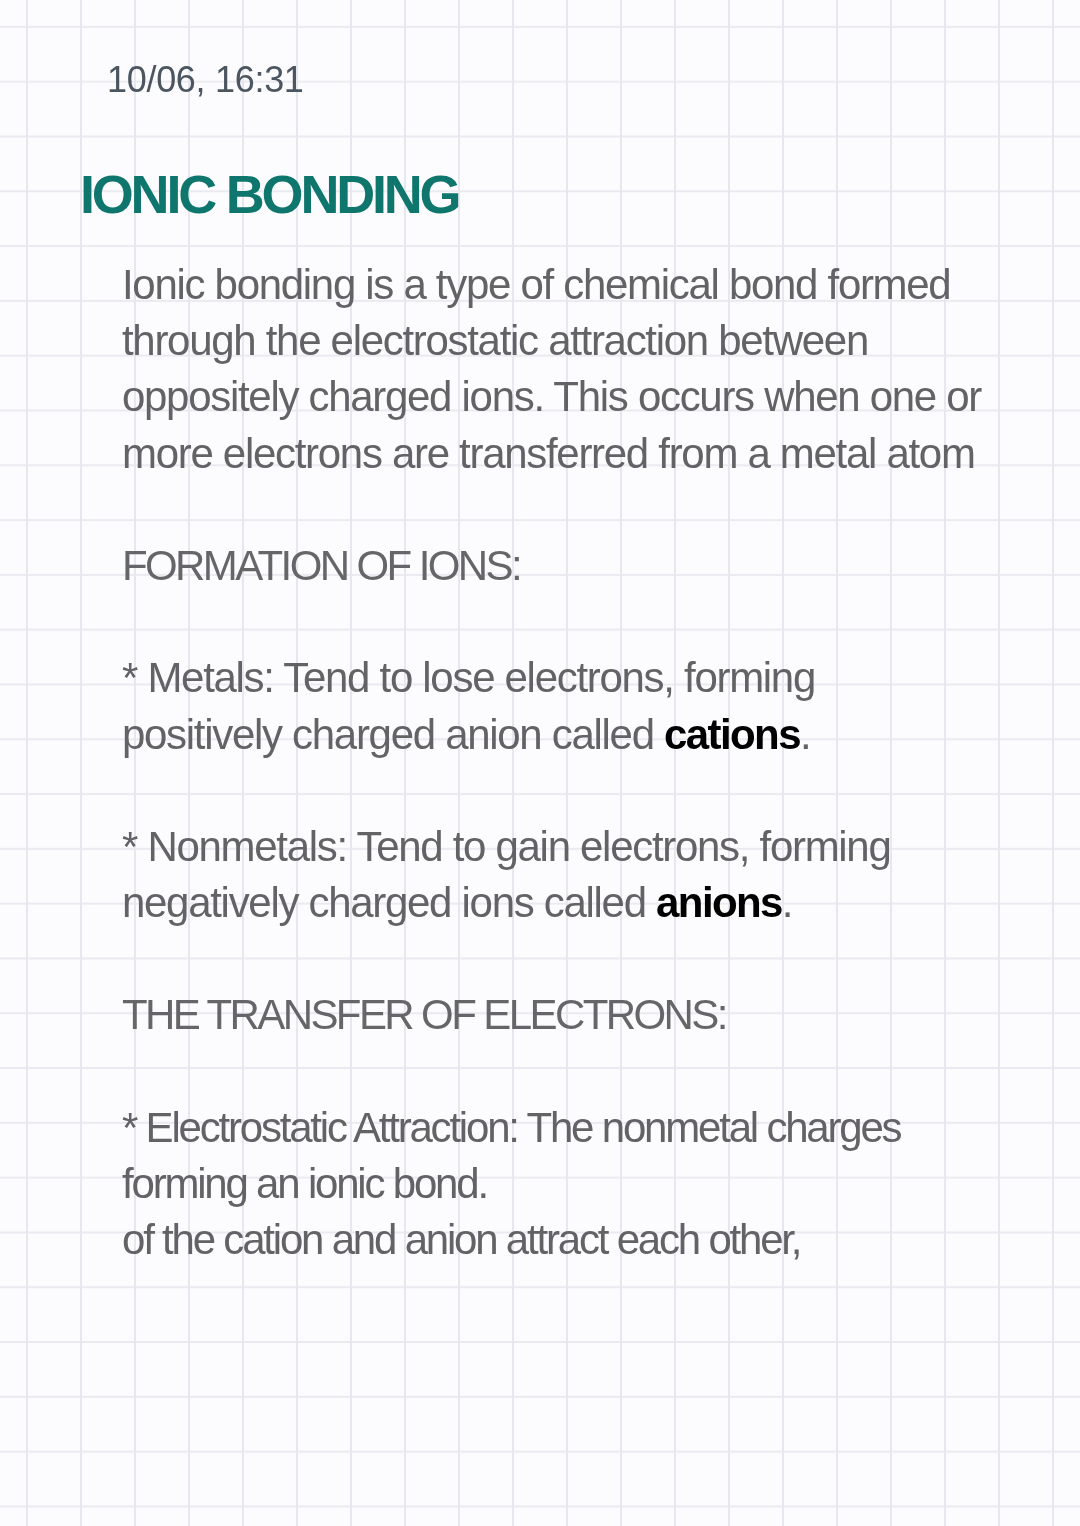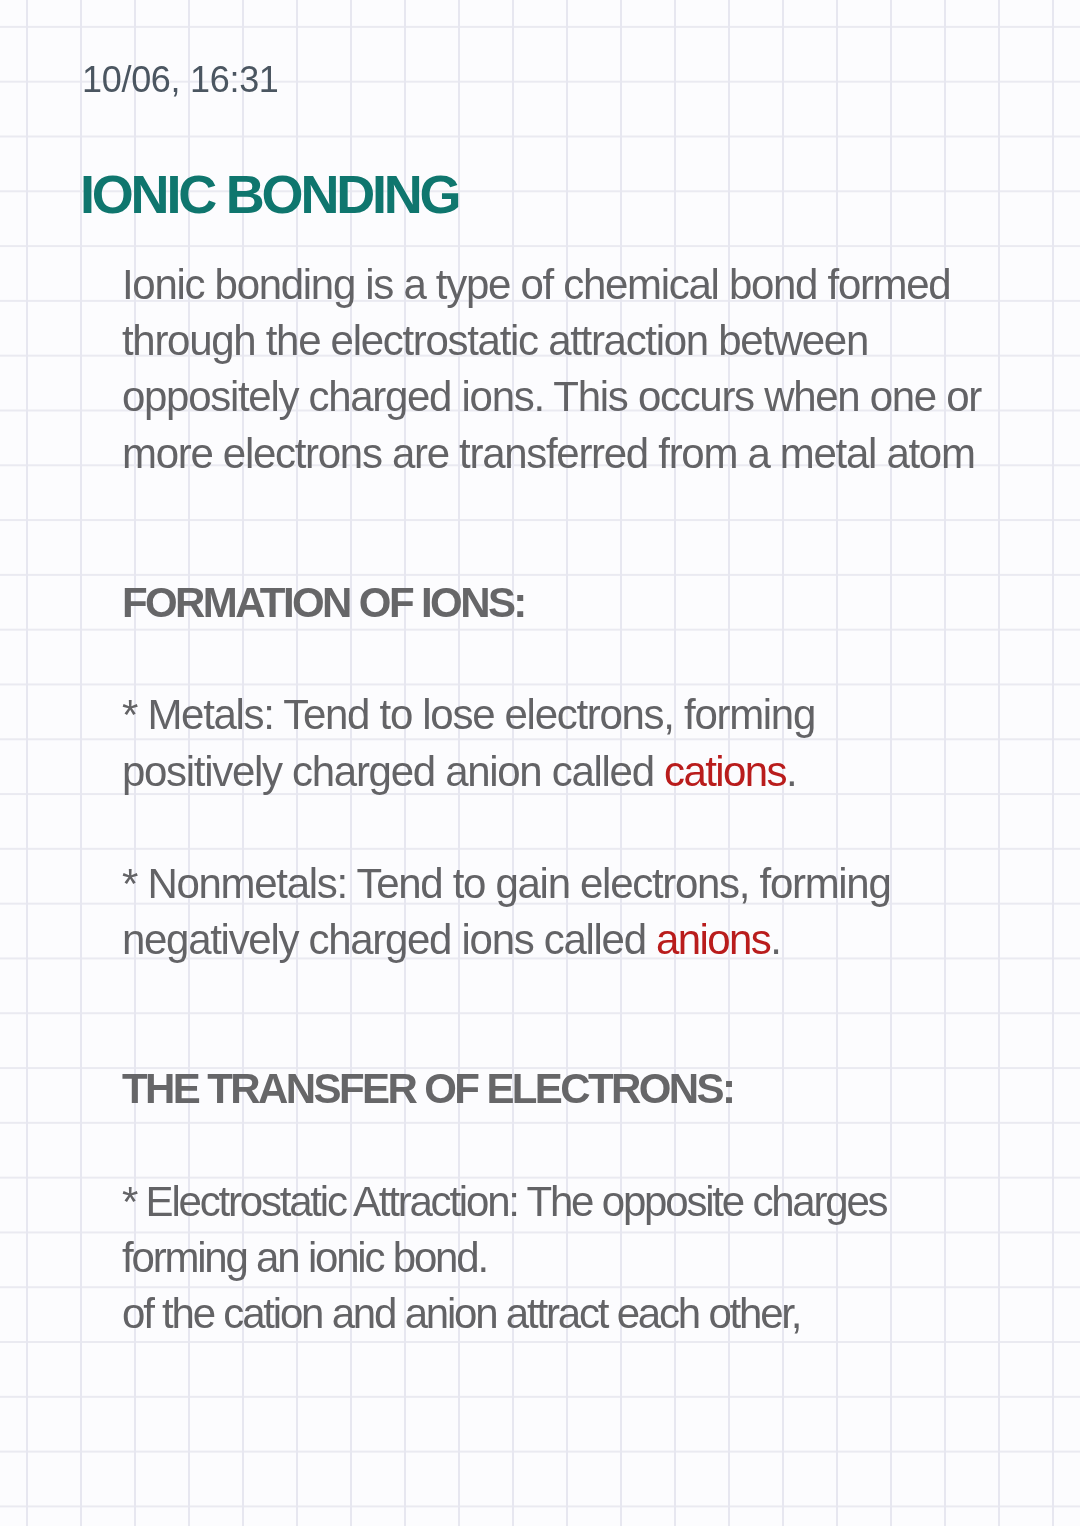--- a/index.html
+++ b/index.html
@@ -15,20 +15,21 @@
     background-size: 54px 100%, 100% 54.8px;
     background-repeat: repeat-x, repeat-y;
     font-family: "Liberation Sans", "DejaVu Sans", sans-serif;
   }
   .note { position: absolute; left: 0; top: 0; width: 1080px; height: 1526px; }
   .timestamp {
     position: absolute; left: 82px; top: 58px;
     font-size: 36px; line-height: 44px;
     color: #4b5661; letter-spacing: -0.3px;
     white-space: nowrap;
+    padding-left: 25px;
   }
   .title {
     position: absolute; left: 80px; top: 162px;
     font-size: 54px; line-height: 64px; font-weight: bold;
     color: #0f766e; letter-spacing: -3.2px;
     white-space: nowrap;
   }
   .body {
     position: absolute; left: 82px; top: 257px;
     width: 960px;
@@ -36,25 +37,24 @@
     font-size: 42px;
   }
   .line {
     height: 56.2px; line-height: 56.2px;
     white-space: nowrap;
     letter-spacing: -1.3px;
     padding-left: 40px;
   }
   .line.blank { }
   .heading {
-    font-weight: bold; letter-spacing: -2.6px;
+    font-weight: normal; letter-spacing: -2.6px;
     color: #666668;
-    margin-top: 37px;
   }
-  .bold { font-weight: normal; color: #b91c1c; letter-spacing: -1.6px; }
+  .bold { font-weight: bold; color: #000000; letter-spacing: -1.6px; }
   .condensed { letter-spacing: -2.2px; }
 </style>
 </head>
 <body>
 
 <div class="note">
   <div class="timestamp">10/06, 16:31</div>
   <div class="title">IONIC BONDING</div>
 
   <div class="body">
@@ -71,17 +71,17 @@
     <div class="line"><span>positively charged anion called </span><span class="bold">cations</span><span>.</span></div>
     <div class="line blank"></div>
 
     <div class="line">* Nonmetals: Tend to gain electrons, forming</div>
     <div class="line"><span>negatively charged ions called </span><span class="bold">anions</span><span>.</span></div>
     <div class="line blank"></div>
 
     <div class="line heading">THE TRANSFER OF ELECTRONS:</div>
     <div class="line blank"></div>
 
-    <div class="line condensed">* Electrostatic Attraction: The opposite charges</div>
+    <div class="line condensed">* Electrostatic Attraction: The nonmetal charges</div>
     <div class="line condensed">forming an ionic bond.</div>
     <div class="line condensed">of the cation and anion attract each other,</div>
   </div>
 </div>
 
 </body></html>

